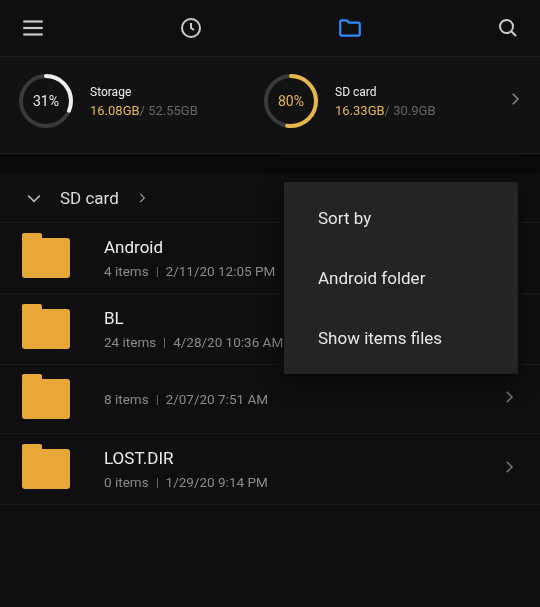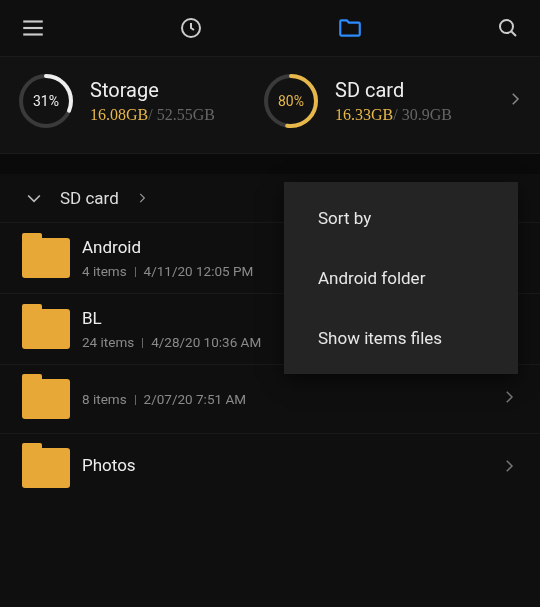--- a/index.html
+++ b/index.html
@@ -42,22 +42,22 @@
   .ring {
     width:60px; height:60px; position:relative;
   }
   .ring svg { transform: rotate(-90deg); }
   .ring .pct {
     position:absolute; inset:0;
     display:flex; align-items:center; justify-content:center;
     font-size:14px; color:#e8b74a; font-weight:400;
   }
   .ring.white .pct { color:#eeeeee; }
-  .card-text .title { font-size:20px; color:#eeeeee; margin-bottom:4px; }
-  .card-text .sizes { font-size:16px;font-family:Liberation Serif, serif; }
+  .card-text .title { font-size:12px; color:#eeeeee; margin-bottom:4px; }
+  .card-text .sizes { font-size:13px; }
   .card-text .used { color:#e8b74a; }
   .card-text .slash { color:#666; }
   .card-text .total { color:#666; }
   .cards .chev { color:#888; }
   .spacer-strip { height:20px; background:#0a0a0a; }
   
   .crumb {
     display:flex; align-items:center;
     padding: 14px 24px;
     gap:16px;
@@ -66,21 +66,21 @@
     border-bottom:1px solid #1a1a1a;
   }
   .crumb .chev-down svg { stroke:#bbb; }
   .crumb .crumb-chev svg { stroke:#999; }
   
   .row {
     display:flex;
     align-items:center;
     padding: 14px 22px;
     border-bottom:1px solid #1a1a1a;
-    gap:12px;
+    gap:34px;
   }
   .folder-ico {
     width:48px; height:40px;
     background:#e8a838;
     border-radius:3px;
     position:relative;
   }
   .folder-ico::before{
     content:"";
     position:absolute;
@@ -193,43 +193,44 @@
         <polyline points="9 5 16 12 9 19"></polyline>
       </svg>
   </span>
 </div>
 
 <div>
   <div class="row">
     <div class="folder-ico"></div>
     <div class="row-main">
       <div class="row-title">Android</div>
-      <div class="row-sub"><span>4 items</span><span class="bar"></span><span>4/11/20 12:05 PM</span></div>
+      <div class="row-sub"><span>4 items</span><span class="bar"></span><span>2/11/20 12:05 PM</span></div>
     </div>
   </div>
   <div class="row">
     <div class="folder-ico"></div>
     <div class="row-main">
       <div class="row-title">BL</div>
       <div class="row-sub"><span>24 items</span><span class="bar"></span><span>4/28/20 10:36 AM</span></div>
     </div>
   </div>
   <div class="row">
     <div class="folder-ico"></div>
     <div class="row-main">
       <div class="row-sub"><span>8 items</span><span class="bar"></span><span>2/07/20 7:51 AM</span></div>
     </div>
     <span class="row-chev"><svg width="18" height="18" viewBox="0 0 24 24" fill="none" stroke-width="2">
           <polyline points="9 5 16 12 9 19"></polyline>
         </svg></span>
   </div>
-  <div class="row" style="border-bottom:none;">
-    <div class="folder-ico"></div>
-    <div class="row-main">
-      <div class="row-title">Photos</div>
+  <div class="row">
+    <div class="folder-ico"></div>
+    <div class="row-main">
+      <div class="row-title">LOST.DIR</div>
+      <div class="row-sub"><span>0 items</span><span class="bar"></span><span>1/29/20 9:14 PM</span></div>
     </div>
     <span class="row-chev"><svg width="18" height="18" viewBox="0 0 24 24" fill="none" stroke-width="2">
           <polyline points="9 5 16 12 9 19"></polyline>
         </svg></span>
   </div>
 </div>
 
 <div class="menu">
   <div class="menu-item">Sort by</div>
   <div class="menu-item">Android folder</div>

